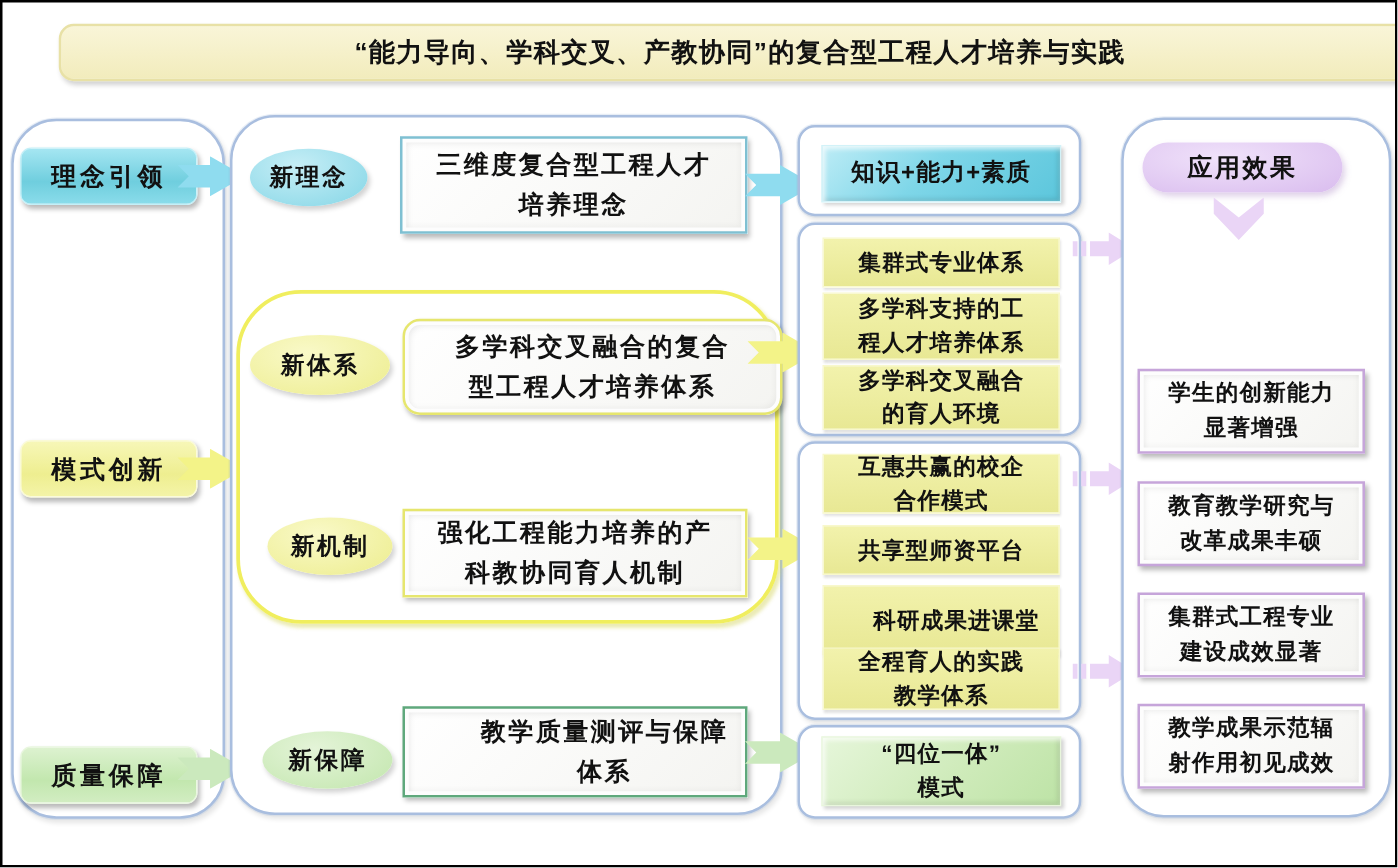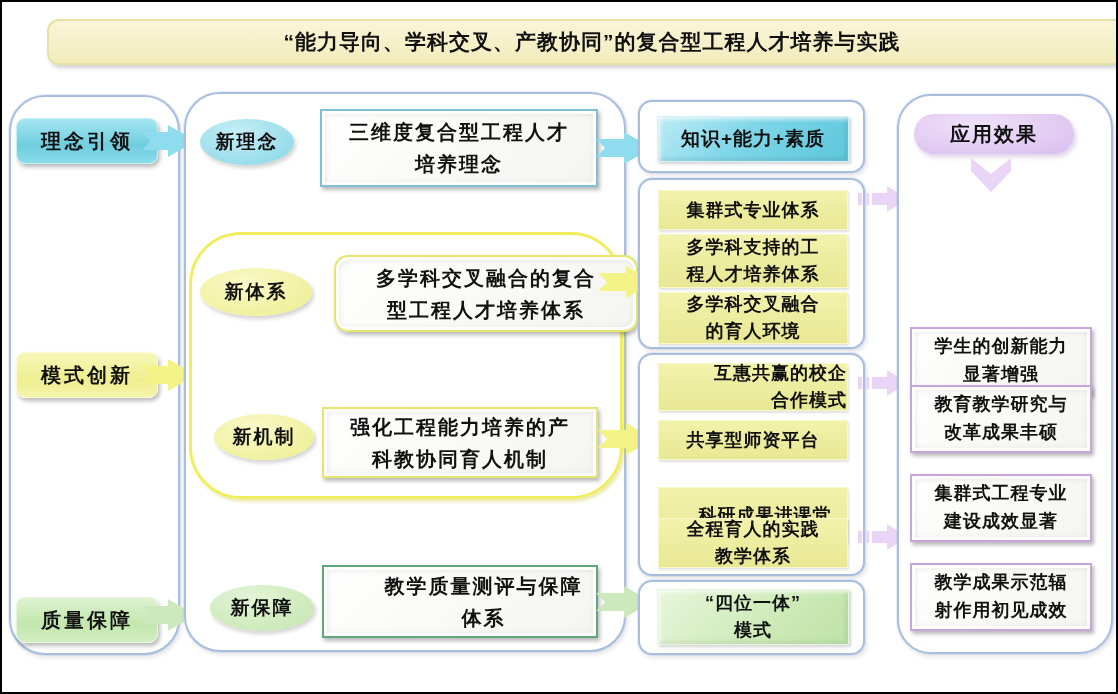--- a/index.html
+++ b/index.html
@@ -122,21 +122,21 @@
     <span>新机制</span>
   </div>
   <div class="ellipse green ctr abs" style="left:208px;top:583px;width:104px;height:46px;">
     <span>新保障</span>
   </div>
 
   <div class="box3d big bd-cyan ctr abs" style="left:318px;top:107px;width:278px;height:78px;">
     <div>三维度复合型工程人才</div>
     <div>培养理念</div>
   </div>
-  <div class="box3d big bd-yellow ctr abs" style="left:332px;top:253px;width:304px;height:77px;border-radius:14px;">
+  <div class="box3d big bd-yellow ctr abs" style="left:320px;top:253px;width:304px;height:77px;border-radius:14px;">
     <div>多学科交叉融合的复合</div>
     <div>型工程人才培养体系</div>
   </div>
   <div class="box3d big bd-yellow ctr abs" style="left:320px;top:405px;width:276px;height:71px;">
     <div>强化工程能力培养的产</div>
     <div>科教协同育人机制</div>
   </div>
   <div class="box3d big bd-green ctr abs" style="left:320px;top:563px;width:276px;height:73px;padding-left:47px;">
     <div>教学质量测评与保障</div>
     <div>体系</div>
@@ -167,28 +167,28 @@
   <div class="flat yellow ctr abs" style="left:656px;top:232px;width:190px;height:54px;">
     <div>多学科支持的工</div>
     <div>程人才培养体系</div>
   </div>
   <div class="flat yellow ctr abs" style="left:656px;top:290px;width:190px;height:52px;">
     <div>多学科交叉融合</div>
     <div>的育人环境</div>
   </div>
 
   <div class="container abs" style="left:636px;top:351px;width:227px;height:223px;border-radius:14px;"></div>
-  <div class="flat yellow ctr abs" style="left:656px;top:361px;width:190px;height:48px;align-items:flex-end;">
+  <div class="flat yellow ctr abs" style="left:656px;top:361px;width:190px;height:48px;">
     <div>互惠共赢的校企</div>
     <div>合作模式</div>
   </div>
   <div class="flat yellow ctr abs" style="left:656px;top:418px;width:190px;height:40px;">
     <div>共享型师资平台</div>
   </div>
-  <div class="flat yellow ctr abs" style="left:656px;top:485px;width:190px;height:56px;padding-left:24px;">
+  <div class="flat yellow ctr abs" style="left:656px;top:466px;width:190px;height:56px;padding-left:24px;">
     <div>科研成果进课堂</div>
   </div>
   <div class="flat yellow ctr abs" style="left:656px;top:516px;width:190px;height:50px;">
     <div>全程育人的实践</div>
     <div>教学体系</div>
   </div>
 
   <div class="container abs" style="left:636px;top:578px;width:227px;height:75px;border-radius:14px;"></div>
   <div class="flat greenbox ctr abs" style="left:655px;top:587px;width:192px;height:56px;">
     <div>“四位一体”</div>
@@ -214,21 +214,21 @@
   <div class="container abs" style="left:895px;top:92px;width:216px;height:560px;border-radius:34px;"></div>
 
   <div class="lav-pill ctr abs" style="left:912px;top:112px;width:160px;height:40px;">
     <span>应用效果</span>
   </div>
 
   <svg class="abs" style="left:966px;top:156px;" width="46" height="34" viewBox="0 0 46 34">
     <polygon class="ar-pink" points="3,0 23,16 43,0 43,13 23,34 3,13"></polygon>
   </svg>
 
-  <div class="box3d small bd-purple ctr abs" style="left:908px;top:293px;width:182px;height:68px;margin-top:32px;">
+  <div class="box3d small bd-purple ctr abs" style="left:908px;top:293px;width:182px;height:68px;">
     <div>学生的创新能力</div>
     <div>显著增强</div>
   </div>
   <div class="box3d small bd-purple ctr abs" style="left:908px;top:383px;width:182px;height:68px;">
     <div>教育教学研究与</div>
     <div>改革成果丰硕</div>
   </div>
   <div class="box3d small bd-purple ctr abs" style="left:908px;top:472px;width:182px;height:68px;">
     <div>集群式工程专业</div>
     <div>建设成效显著</div>

